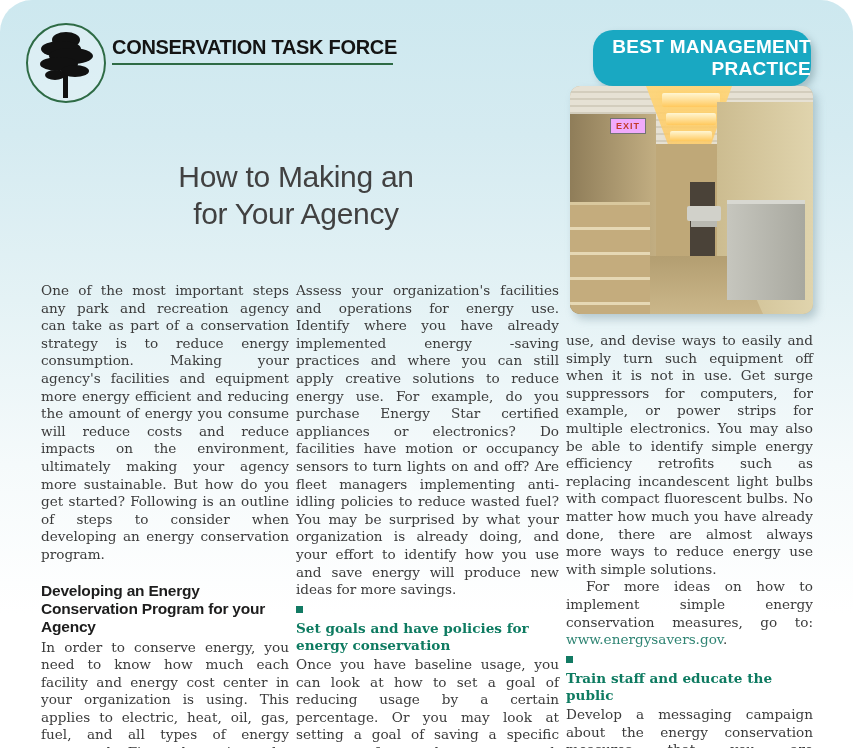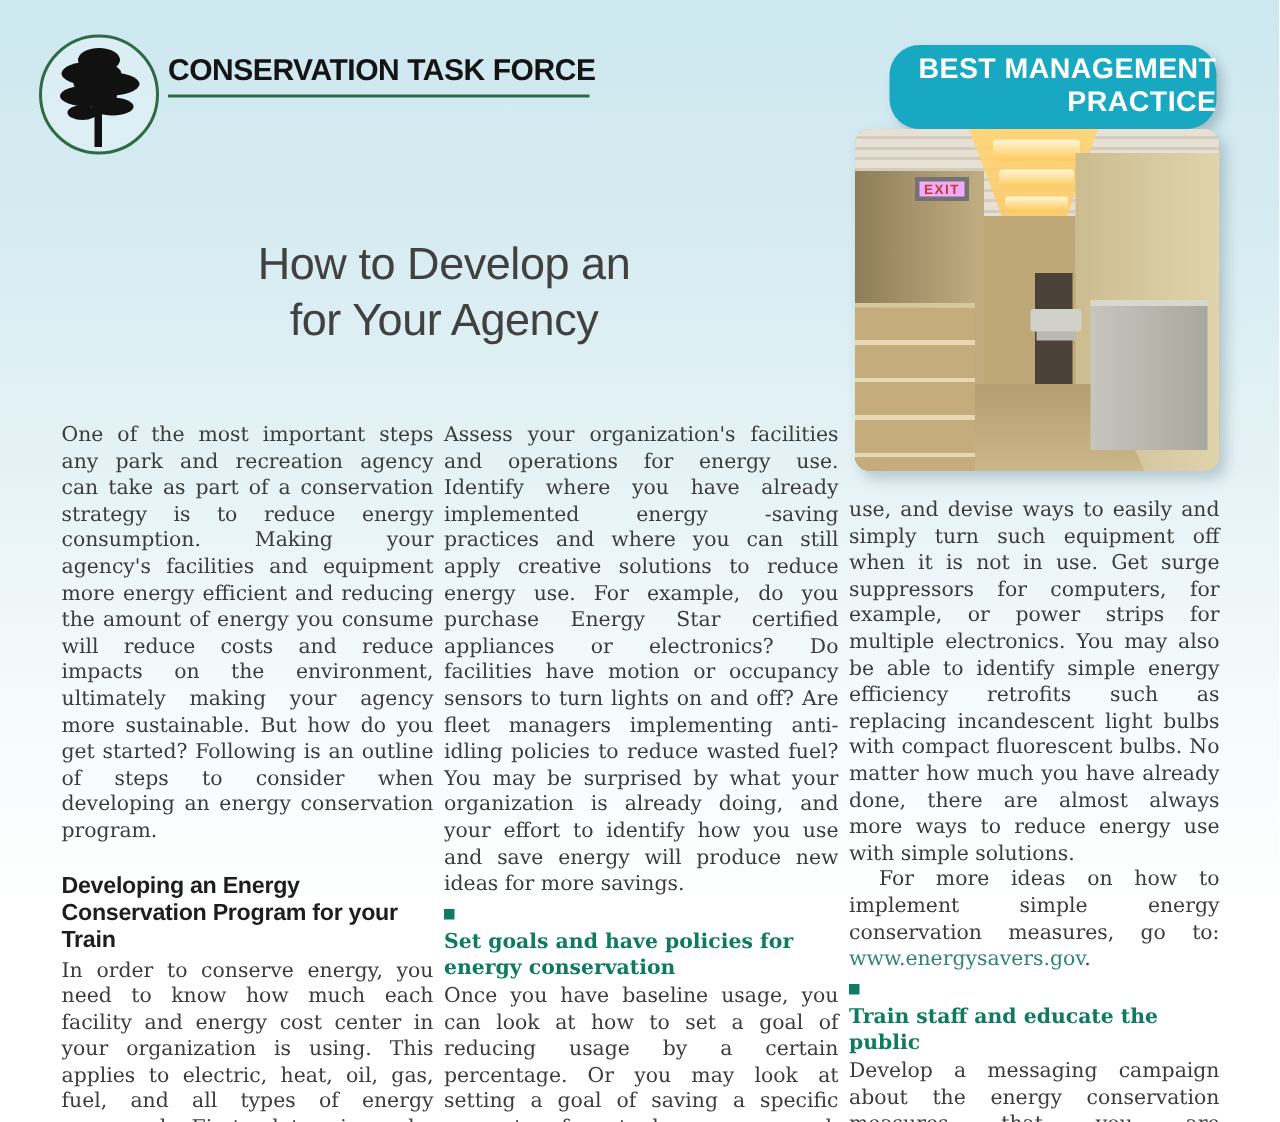--- a/index.html
+++ b/index.html
@@ -2,20 +2,21 @@
 <html><head>
 <meta charset="utf-8">
 <style>
   * { margin:0; padding:0; box-sizing:border-box; }
   html,body { width:853px; height:748px; }
   body { font-family:"Liberation Sans", sans-serif; }
 
   .page {
     position:relative; width:853px; height:748px; overflow:hidden;
     background:linear-gradient(180deg,#cde8ef 0%, #d5ebf1 18%, #e4f2f5 40%, #f5fafb 62%, #ffffff 82%);
+    border-radius:32px;
   }
 
   
   .logo-wrap { position:absolute; left:25px; top:22px; width:82px; height:82px; }
   .brand { position:absolute; left:112px; top:36px; width:300px; }
   .brand-title { font-size:20px; font-weight:700; color:#141414; letter-spacing:-0.3px; white-space:nowrap; }
   .brand-rule { width:281px; height:2px; background:#2e6b45; margin-top:4px; }
   .brand-sub { font-size:16px; color:#2f2f2f; margin-top:4px; white-space:nowrap; }
 
   
@@ -54,21 +55,21 @@
   .p-floor { left:50px; right:50px; bottom:0; height:58px;
     background:linear-gradient(180deg,#b39e71,#cbb78a);
     clip-path:polygon(18% 0,82% 0,100% 100%,0 100%); }
   .p-cabinet { left:0; bottom:0; width:80px; height:112px;
     background:repeating-linear-gradient(180deg,#c4ac7d 0 22px,#e6d8b4 22px 25px);
     border-top:3px solid #d9c89e; }
   .p-graycab { right:8px; bottom:14px; width:78px; height:100px;
     background:linear-gradient(90deg,#c6c6be,#a8a89f); border-top:4px solid #d8d8d1; }
   .p-fountain { right:92px; top:120px; width:34px; height:15px; background:#d1d1ca; border-radius:2px;
     box-shadow:0 10px 0 -4px #b9b9b1; }
-  .p-exit { left:40px; top:32px; width:36px; height:16px; background:#f0abfc; border:3px solid #737373;
+  .p-exit { left:40px; top:32px; width:36px; height:16px; background:#f0abfc; border:1px solid #737373;
     color:#c23a2b; font-size:9px; font-weight:700; display:flex; align-items:center; justify-content:center;
     letter-spacing:1px; }
 
   
   .doc-title { position:absolute; left:35px; top:158px; width:522px; text-align:center;
     color:#414141; font-size:30px; font-weight:400; line-height:37px; letter-spacing:-0.3px; }
 
   
   .col { position:absolute; top:282px; }
   .col-1 { left:41px;  width:248px; }
@@ -127,27 +128,27 @@
     <div class="p-farwall"></div>
     <div class="p-door"></div>
     <div class="p-floor"></div>
     <div class="p-cabinet"></div>
     <div class="p-graycab"></div>
     <div class="p-fountain"></div>
     <div class="p-exit">EXIT</div>
   </div>
 
   <div class="doc-title">
-    <div>How to Develop an</div>
+    <div>How to Making an</div>
     <div>for Your Agency</div>
   </div>
 
   <div class="col col-1">
     <p class="body-p">One of the most important steps any park and recreation agency can take as part of a conservation strategy is to reduce energy consumption. Making your agency's facilities and equipment more energy efficient and reducing the amount of energy you consume will reduce costs and reduce impacts on the environment, ultimately making your agency more sustainable. But how do you get started? Following is an outline of steps to consider when developing an energy conservation program.</p>
-    <div class="col-h col-h2">Developing an Energy Conservation Program for your Train</div>
+    <div class="col-h col-h2">Developing an Energy Conservation Program for your Agency</div>
     <p class="body-p">In order to conserve energy, you need to know how much each facility and energy cost center in your organization is using. This applies to electric, heat, oil, gas, fuel, and all types of energy consumed. First, determine who sees the utility bills and</p>
   </div>
 
   <div class="col col-2">
     <p class="body-p">Assess your organization's facilities and operations for energy use. Identify where you have already implemented energy -saving practices and where you can still apply creative solutions to reduce energy use. For example, do you purchase Energy Star certified appliances or electronics? Do facilities have motion or occupancy sensors to turn lights on and off? Are fleet managers implementing anti-idling policies to reduce wasted fuel? You may be surprised by what your organization is already doing, and your effort to identify how you use and save energy will produce new ideas for more savings.</p>
     <div class="bullet">
       <span class="sq"></span>
       <span class="bt">Set goals and have policies for energy conservation</span>
     </div>
     <p class="body-p">Once you have baseline usage, you can look at how to set a goal of reducing usage by a certain percentage. Or you may look at setting a goal of saving a specific amount of actual energy used. Review facilities for reduction opportunities that can range from the simple (turning off the lights) to the complex (HVAC system retrofits.) Determine if there are facilities that</p>

